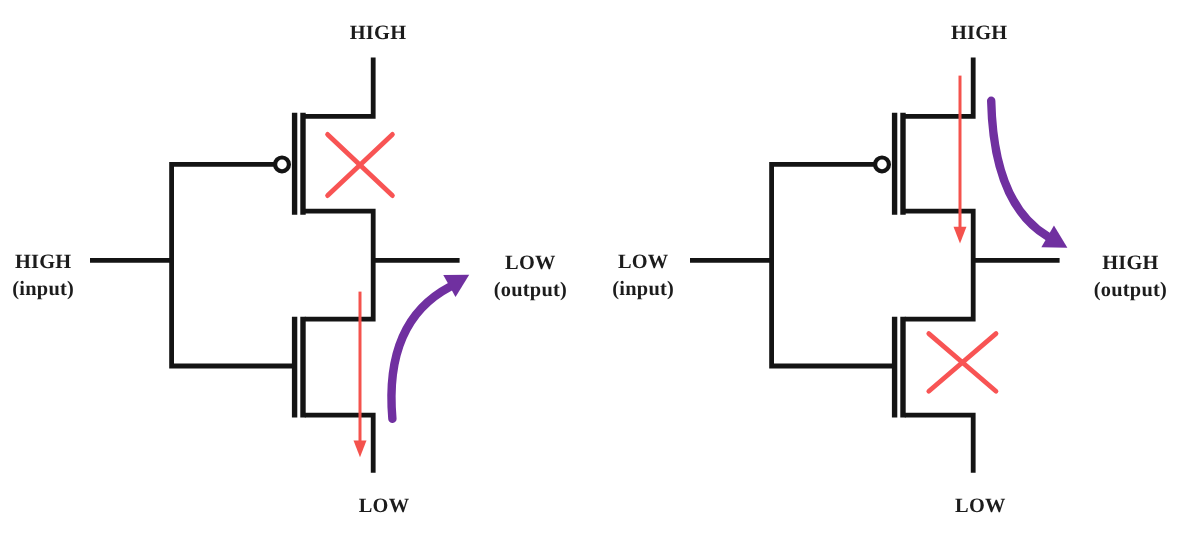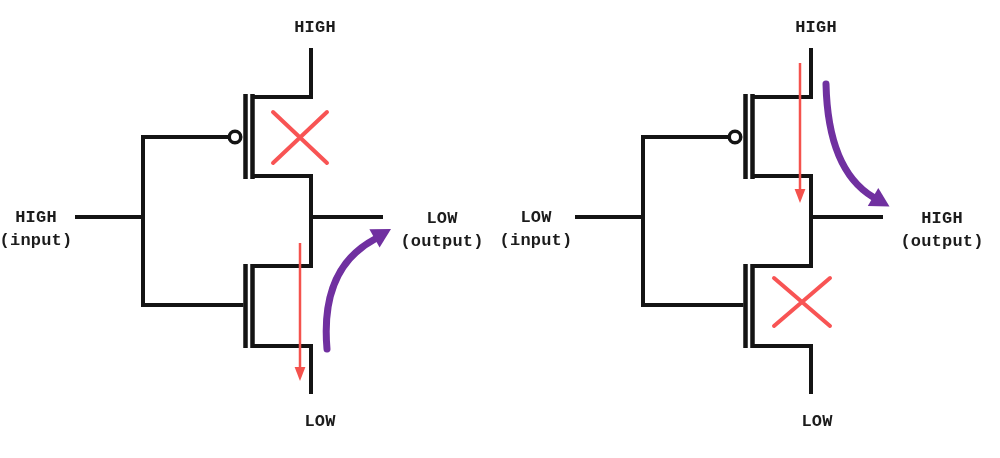--- a/index.html
+++ b/index.html
@@ -5,21 +5,21 @@
   html, body {
     margin: 0;
     padding: 0;
     background: #ffffff;
   }
   .canvas {
     position: relative;
     width: 1000px;
     height: 458px;
     background: #ffffff;
-    font-family: Liberation Mono, monospace;
+    font-family: Liberation Serif, serif;
     overflow: hidden;
   }
   .canvas svg {
     position: absolute;
     left: 0;
     top: 0;
   }
   .lbl {
     position: absolute;
     transform: translate(-50%, -50%);

